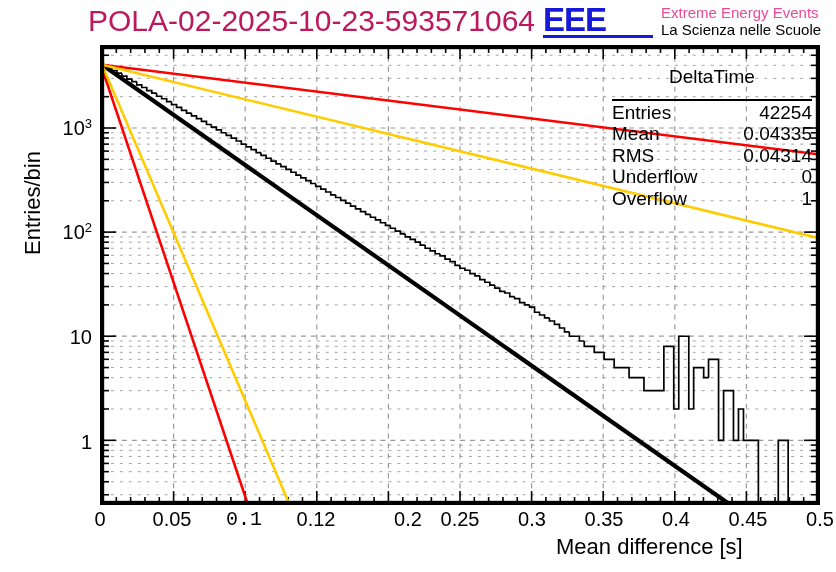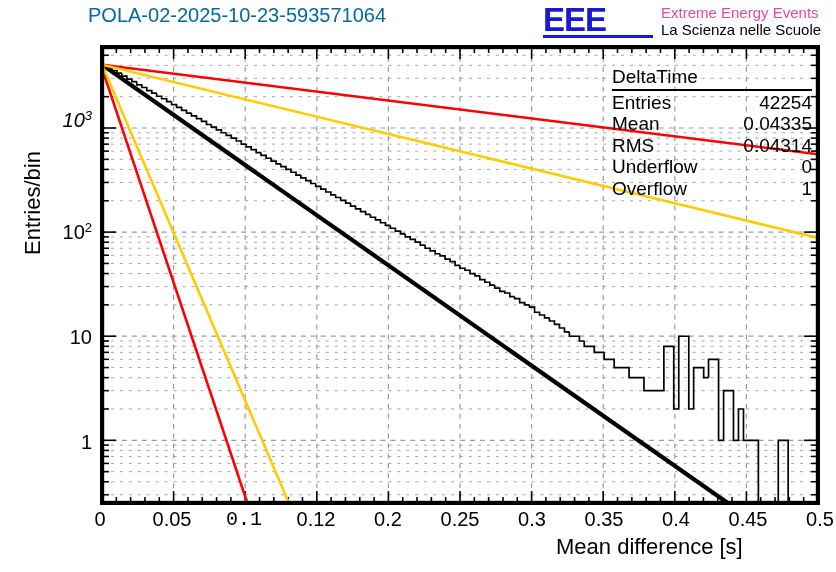--- a/index.html
+++ b/index.html
@@ -1,21 +1,21 @@
 <!DOCTYPE html>
 <html><head>
 <meta charset="utf-8">
 <style>
   html,body{margin:0;padding:0;background:#ffffff;}
   body{width:836px;height:572px;overflow:hidden;
        font-family:"Liberation Sans",sans-serif;color:#000;}
   #root{position:relative;width:836px;height:572px;}
 
   
-  .title{position:absolute;left:88px;top:4px;font-size:20px;color:#0369a1;
+  .title{position:absolute;left:88px;top:4px;font-size:30px;color:#be185d;
          letter-spacing:0px;white-space:nowrap;}
 
   
   .logo{position:absolute;left:543px;top:2px;width:293px;height:36px;}
   .logo-mark{position:absolute;left:0;top:1px;font-size:33px;font-weight:bold;
              color:#1818d8;letter-spacing:-1px;line-height:33px;}
   .logo-underline{position:absolute;left:0;top:33px;width:110px;height:3px;background:#1818d8;}
   .logo-l1{position:absolute;left:118px;top:2px;font-size:15px;color:#ec4899;white-space:nowrap;}
   .logo-l2{position:absolute;left:118px;top:19px;font-size:15px;color:#000000;white-space:nowrap;}
 
@@ -32,21 +32,21 @@
   
   .xtick{position:absolute;top:508px;font-size:20px;text-align:center;
          transform:translateX(-50%);white-space:nowrap;}
   .ytick{position:absolute;font-size:20px;text-align:right;white-space:nowrap;
          transform:translateY(-50%);}
   .ytick sup{font-size:13px;vertical-align:super;}
 
   
   .stats{position:absolute;left:612px;top:66px;width:200px;font-size:19px;
          line-height:21.5px;color:#000;}
-  .stats .st-title{text-align:left;padding-bottom:1px;}
+  .stats .st-title{text-align:center;padding-bottom:11px;}
   .stats .st-rule{height:2px;background:#000;margin:0 0 1px 0;}
   .stats .st-row{display:flex;justify-content:space-between;}
   .stats .st-k{white-space:nowrap;}
   .stats .st-v{white-space:nowrap;}
 </style>
 </head>
 <body>
 
 <div id="root">
 
@@ -302,33 +302,33 @@
         <line x1="0" y1="17.926136472597705" x2="720" y2="192.5677780000853" stroke="#ffcc00" stroke-width="2.6" stroke-linecap="butt"></line>
         <rect x="1" y="1" width="718" height="458" fill="none" stroke="#000" stroke-width="2.4"></rect>
       </svg>
   </div>
 
   <div id="xticklabels">
       <div class="xtick" style="left: 100px;">0</div>
       <div class="xtick" style="left: 172px;">0.05</div>
       <div class="xtick" style="left: 244px; font-family: Liberation Mono, monospace;">0.1</div>
       <div class="xtick" style="left: 316px;">0.12</div>
-      <div class="xtick" style="left: 388px; text-align: right;">0.2</div>
+      <div class="xtick" style="left: 408px; text-align: right;">0.2</div>
       <div class="xtick" style="left: 460px;">0.25</div>
       <div class="xtick" style="left: 532px;">0.3</div>
       <div class="xtick" style="left: 604px;">0.35</div>
       <div class="xtick" style="left: 676px;">0.4</div>
       <div class="xtick" style="left: 748px;">0.45</div>
       <div class="xtick" style="left: 820px;">0.5</div>
     </div>
   <div id="yticklabels">
       <div class="ytick" style="top: 441.773px; left: 40px; width: 52px;">1</div>
       <div class="ytick" style="top: 336.755px; left: 40px; width: 52px;">10</div>
       <div class="ytick" style="top: 231.737px; left: 40px; width: 52px;">10<sup>2</sup></div>
-      <div class="ytick" style="top: 120px; left: 40px; width: 52px; font-style: italic;">10<sup>3</sup></div>
+      <div class="ytick" style="top: 128px; left: 40px; width: 52px;">10<sup>3</sup></div>
     </div>
 
   <div class="stats">
     <div class="st-title">DeltaTime</div>
     <div class="st-rule"></div>
     <div id="statrows">
         <div class="st-row">
           <span class="st-k">Entries</span>
           <span class="st-v">42254</span>
         </div>

